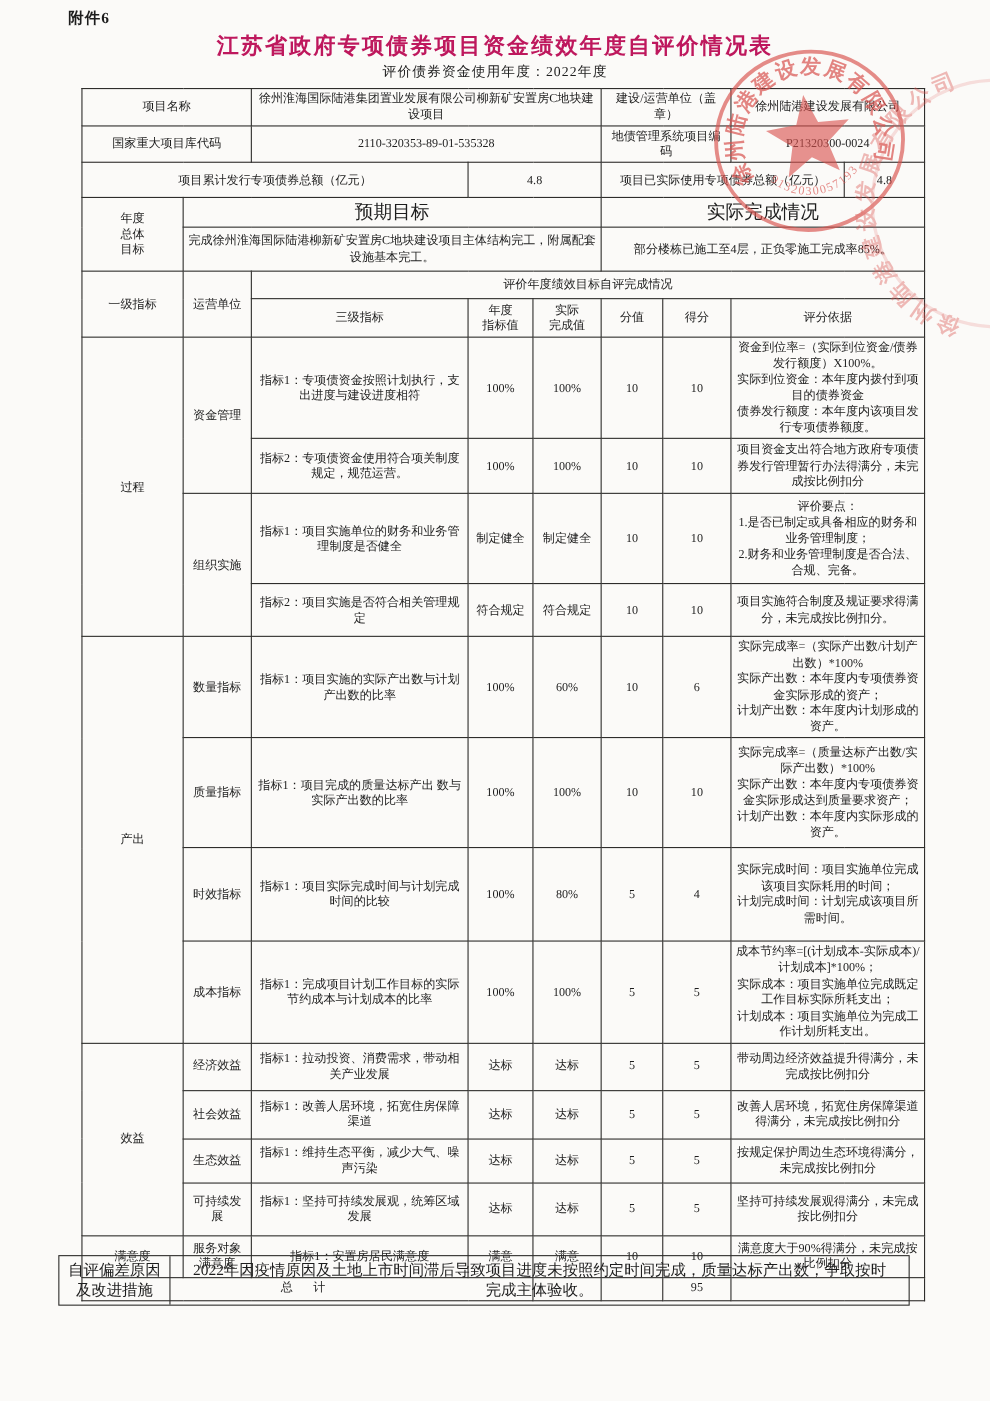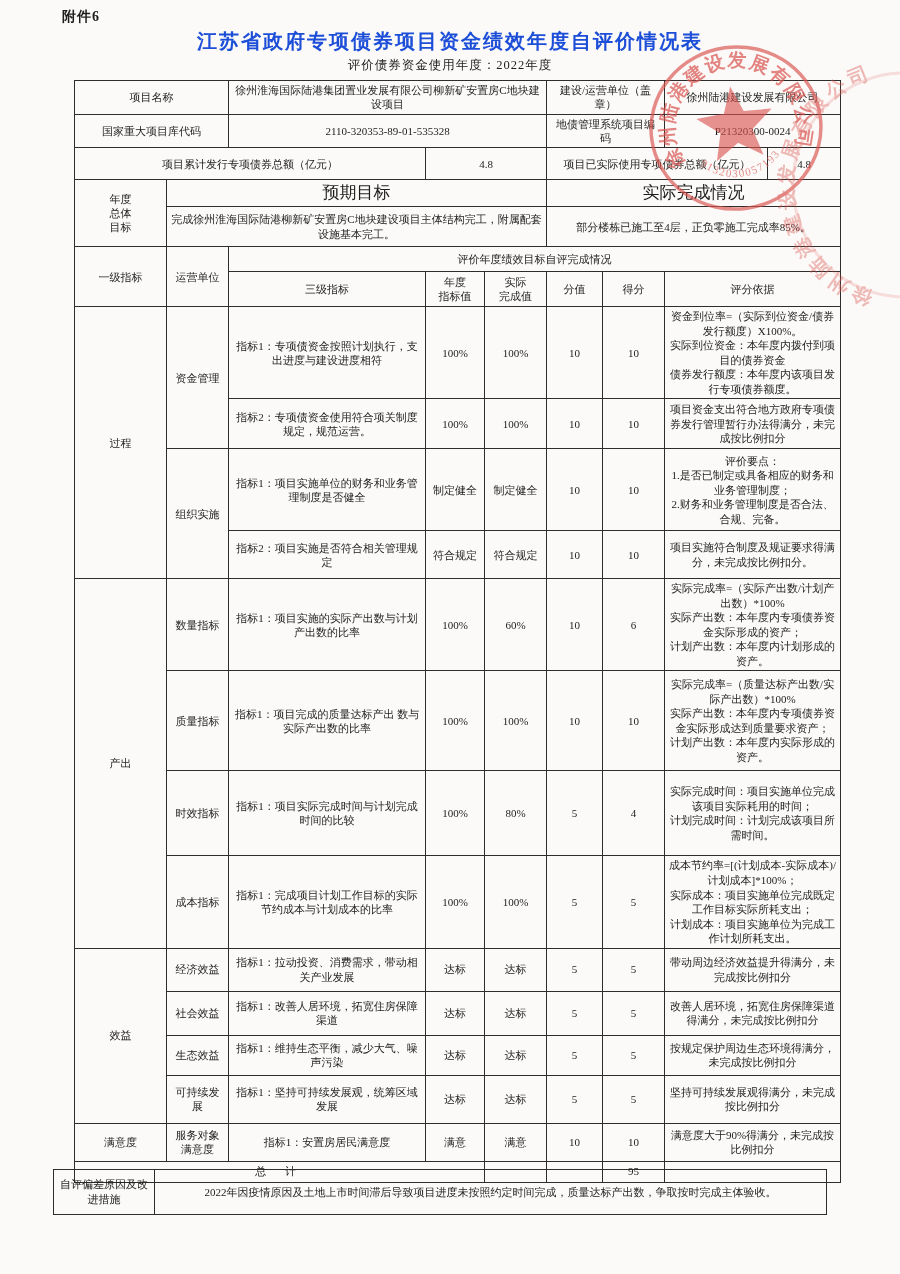--- a/index.html
+++ b/index.html
@@ -4,37 +4,37 @@
 <style>
   html,body{margin:0;padding:0;}
   body{
     width:900px;height:1274px;position:relative;overflow:hidden;
     background:#fbfaf8;
     font-family:"Liberation Serif","DejaVu Serif",serif;
     color:#1d1d1d;
   }
   .attach{position:absolute;left:62px;top:8px;font-size:14px;font-weight:bold;letter-spacing:1px;}
   .title{position:absolute;left:0;top:28px;width:900px;text-align:center;
-    font-size:20px;font-weight:bold;letter-spacing:2px;color:#1d4ed8;}
+    font-size:20px;font-weight:bold;letter-spacing:2px;color:#be185d;}
   .subtitle{position:absolute;left:0;top:57px;width:900px;text-align:center;font-size:12.5px;letter-spacing:1px;}
   table.main{
     position:absolute;left:74px;top:80px;width:766px;
     border-collapse:collapse;table-layout:fixed;
     font-size:11px;line-height:1.3;
   }
   table.main td{
     border:1.4px solid #2e2d2b;padding:2px 4px;text-align:center;vertical-align:middle;
     overflow:hidden;
   }
   td.basis{text-align:left;white-space:pre-line;padding:3px 5px;line-height:1.32;}
   td.ind{text-align:left;padding:3px 6px;}
   td.goalhead{font-size:17px;}
   .devblock{
     position:absolute;left:53px;top:1141px;width:772px;height:44px;
-    display:flex;border:1.6px solid #2e2d2b;font-size:11px;margin-top:28px;
+    display:flex;border:1.6px solid #2e2d2b;font-size:14px;
   }
   .devlabel{width:96px;border-right:1.4px solid #2e2d2b;display:flex;align-items:center;justify-content:center;text-align:center;padding:2px;}
   .devtext{flex:1;display:flex;align-items:center;justify-content:center;text-align:center;padding:2px 14px;}
   .seal{position:absolute;left:0;top:0;pointer-events:none;}
   .totalcell{letter-spacing:8px;margin-top:12px;}
 </style>
 </head>
 <body>
 
 <div class="attach">附件6</div>

